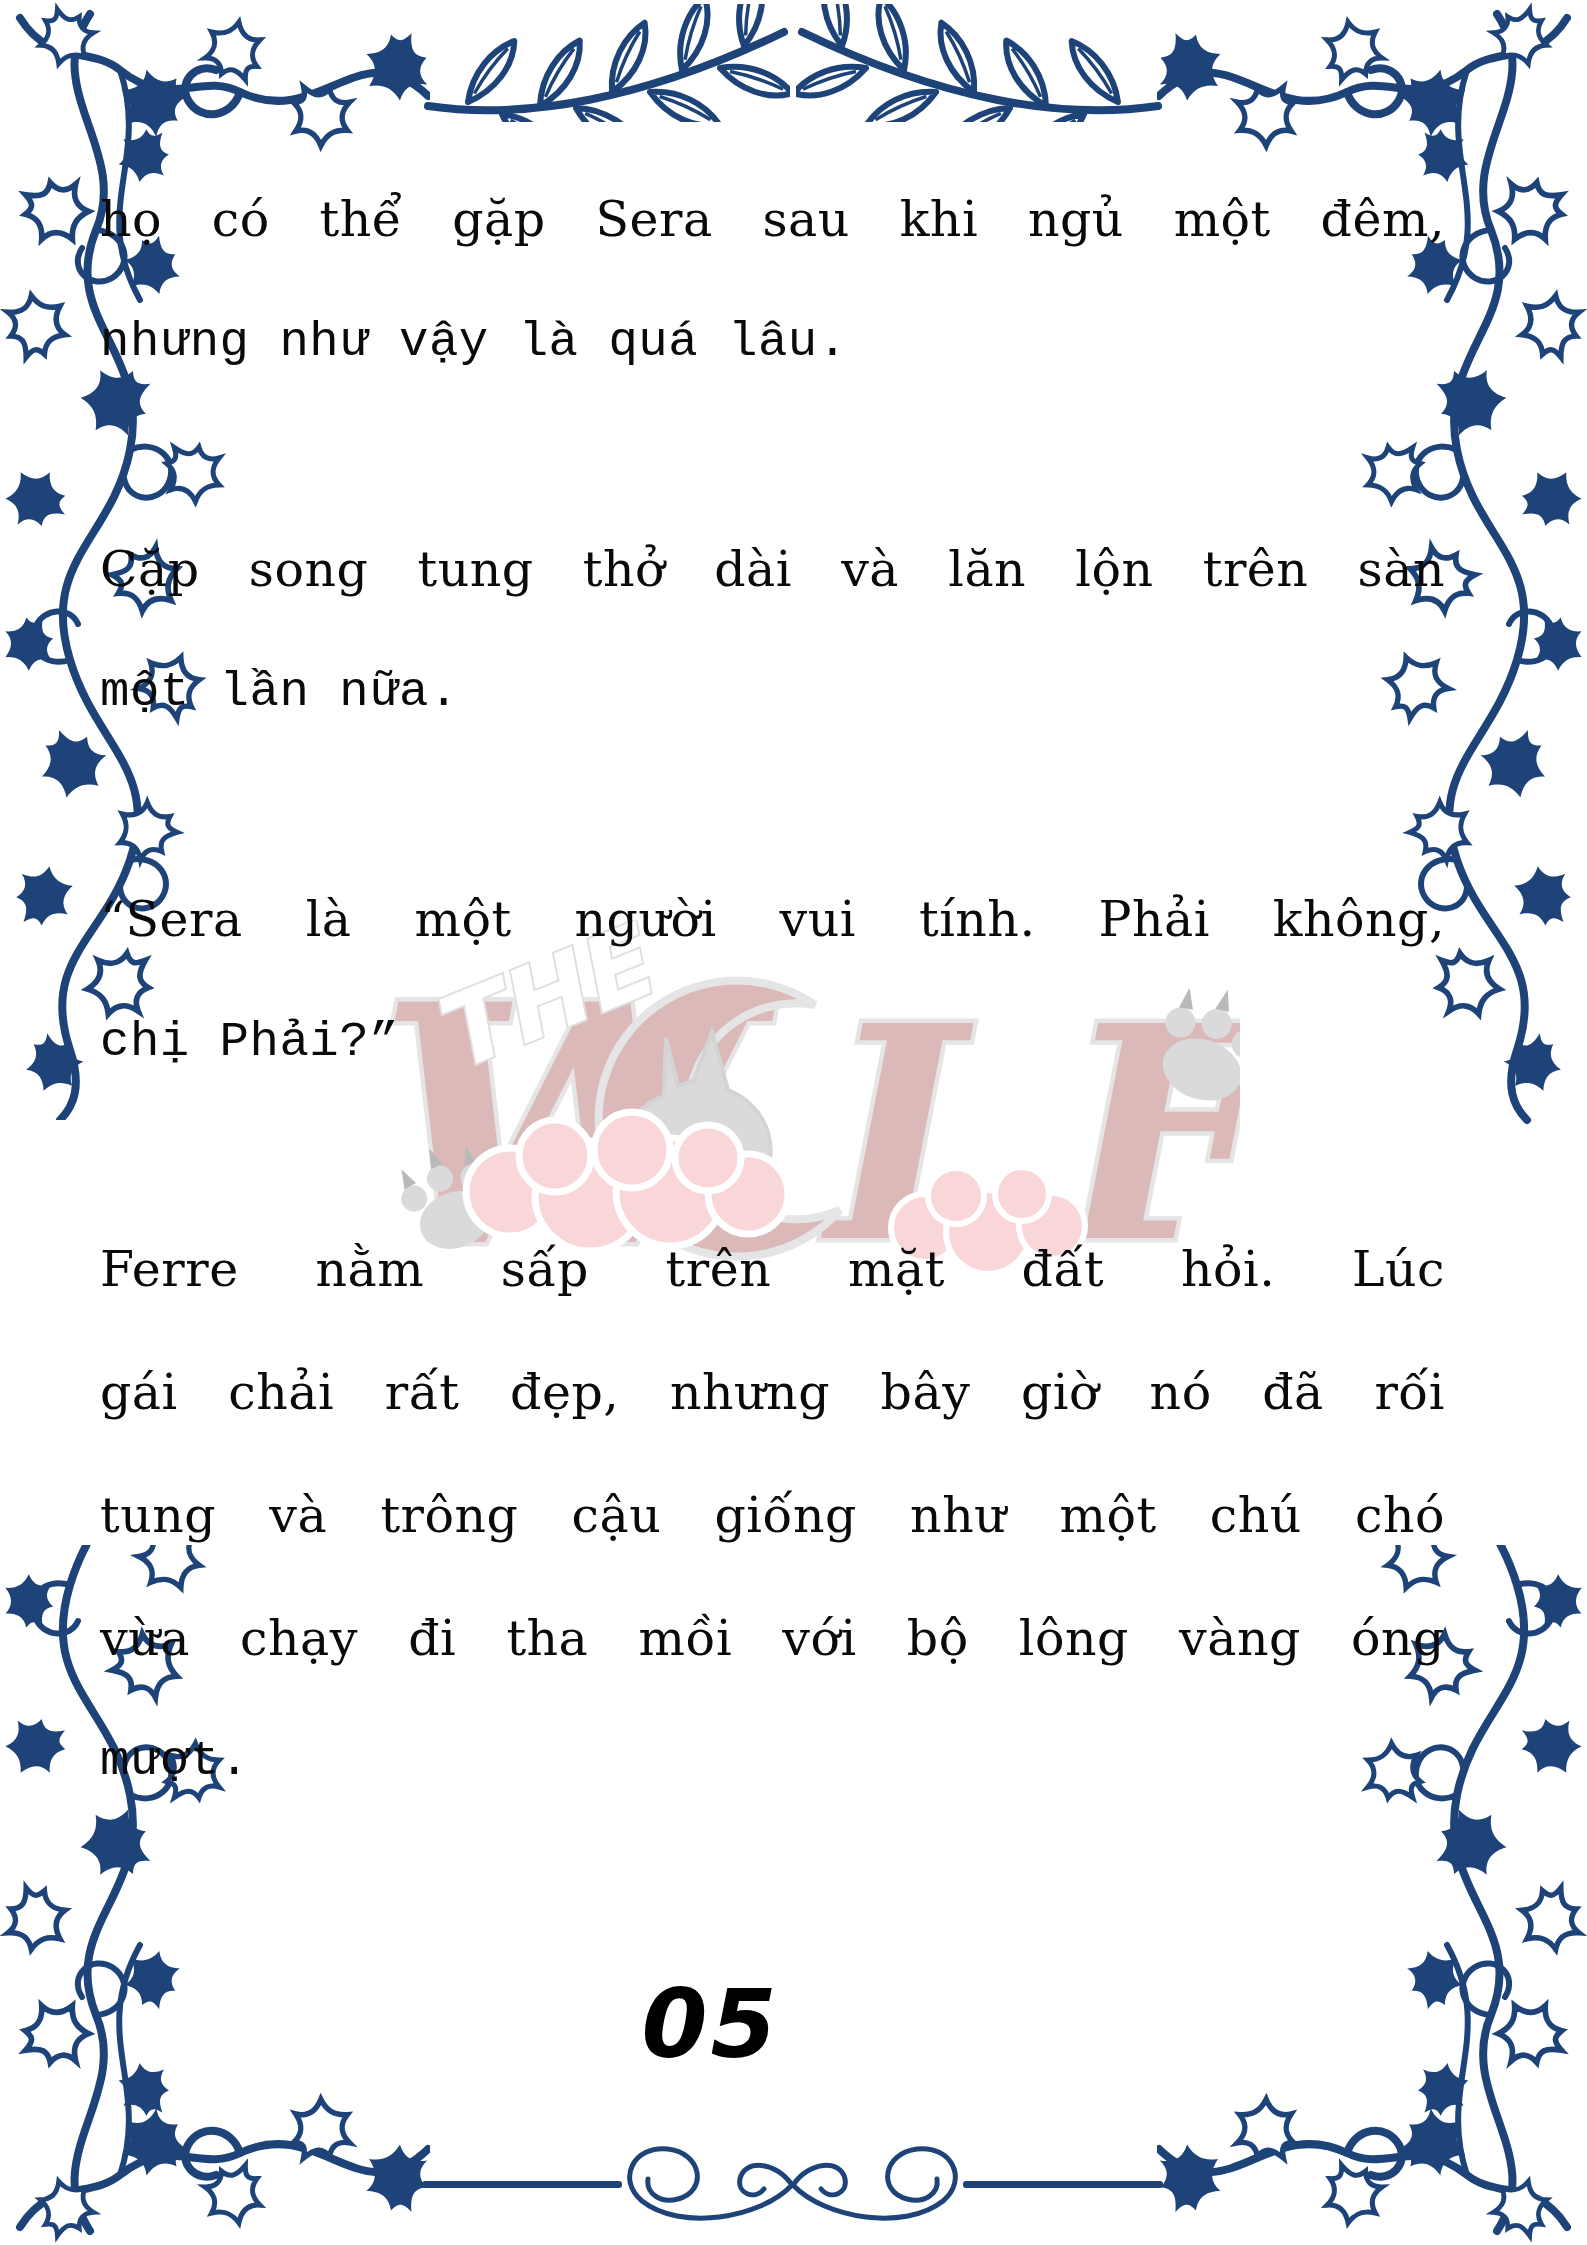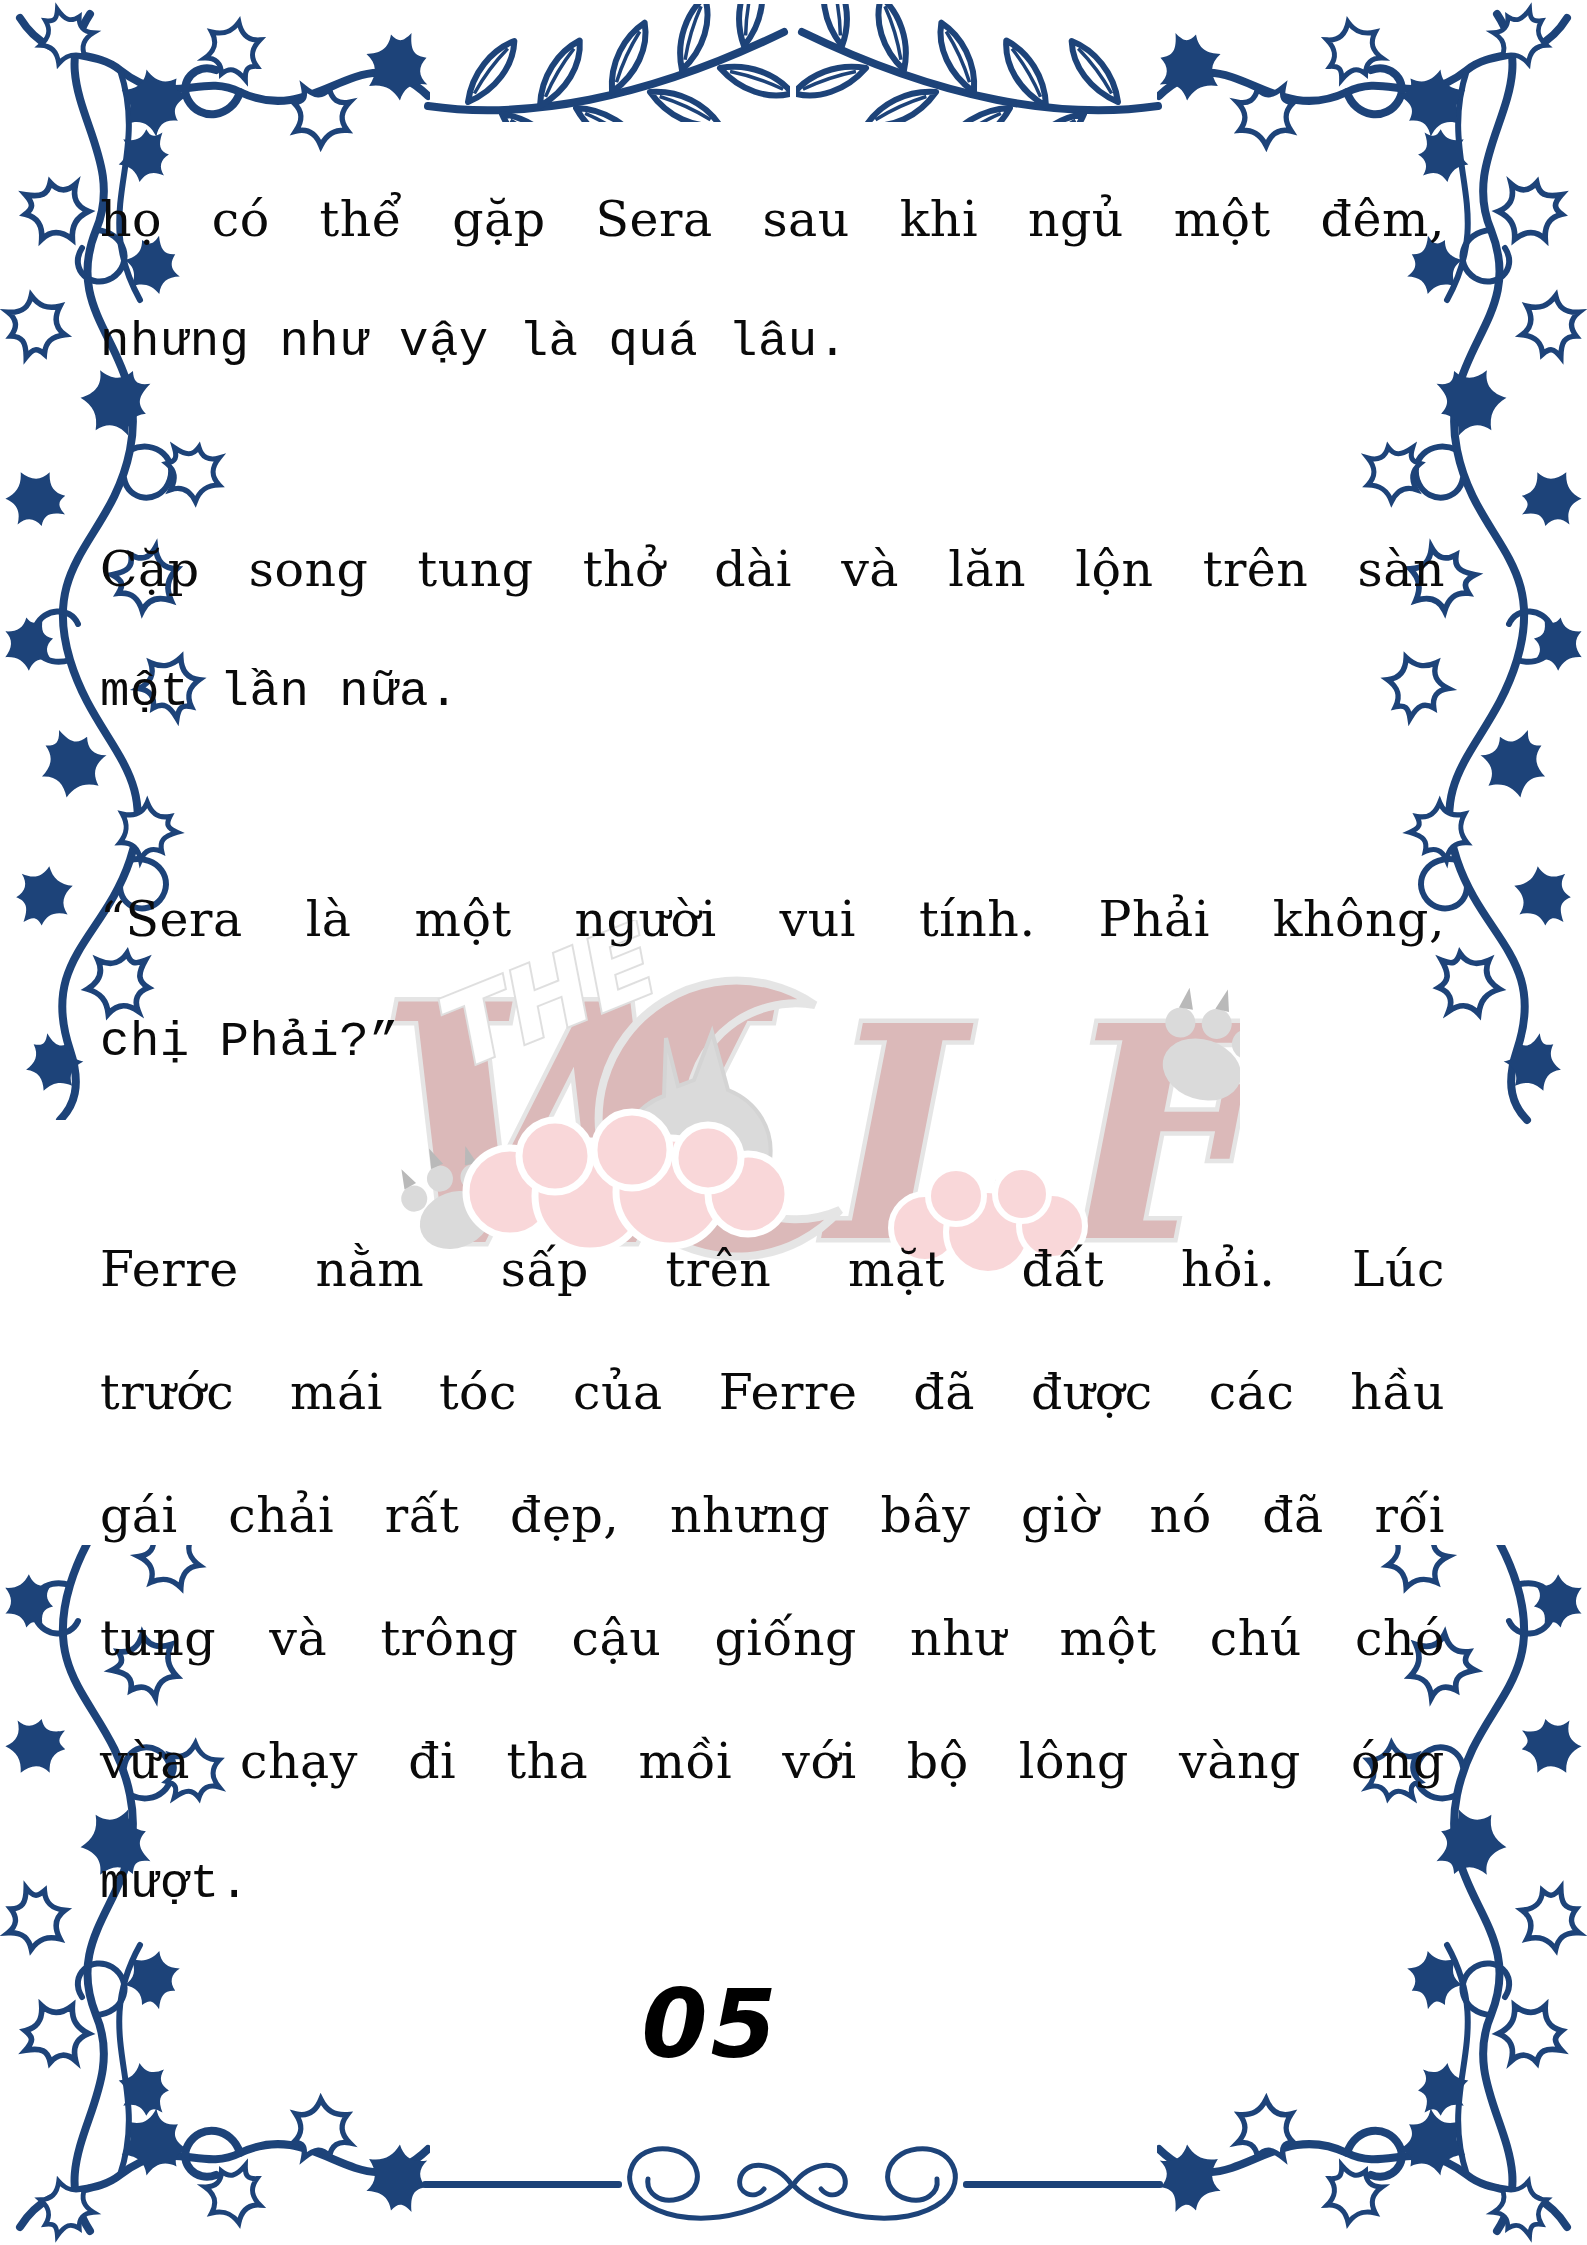--- a/index.html
+++ b/index.html
@@ -207,21 +207,20 @@
       <div class="paragraph">
         <div class="line">Cặp song tung thở dài và lăn lộn trên sàn</div>
         <div class="line last">một lần nữa.</div>
       </div>
       <div class="paragraph">
         <div class="line">“Sera là một người vui tính. Phải không,</div>
         <div class="line last">chị Phải?”</div>
       </div>
       <div class="paragraph">
         <div class="line">Ferre nằm sấp trên mặt đất hỏi. Lúc</div>
-        <div class="line">trước mái tóc của Ferre đã được các hầu</div>
         <div class="line">gái chải rất đẹp, nhưng bây giờ nó đã rối</div>
         <div class="line">tung và trông cậu giống như một chú chó</div>
         <div class="line">vừa chạy đi tha mồi với bộ lông vàng óng</div>
         <div class="line last">mượt.</div>
       </div>
     </div>
 
   <div id="page-number">05</div>
 
   <svg id="divider" viewBox="0 0 745 100">

